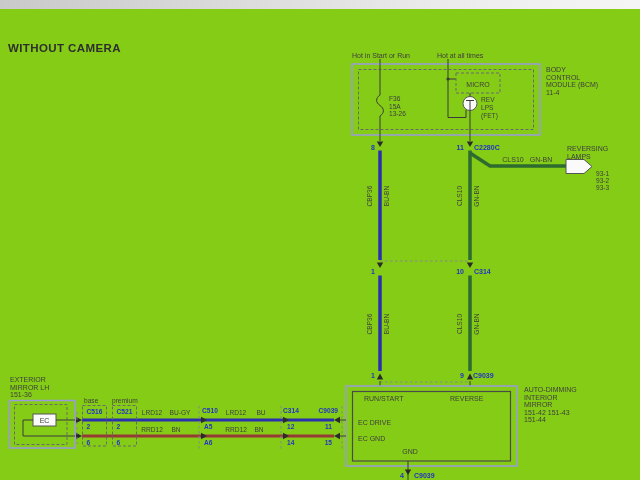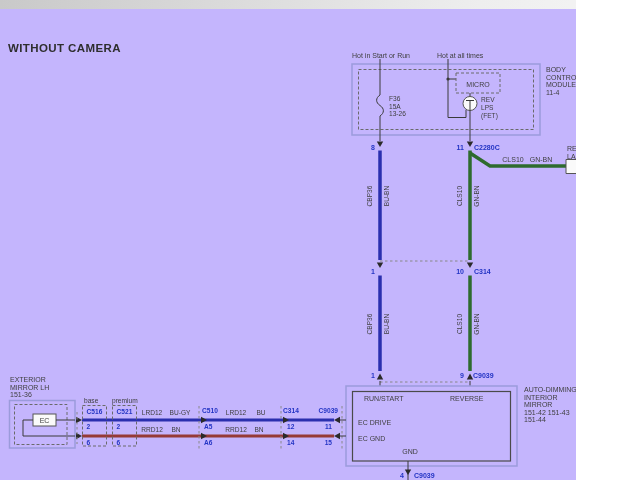--- a/index.html
+++ b/index.html
@@ -1,16 +1,16 @@
 <!DOCTYPE html>
 <html><head>
 <meta charset="utf-8">
 <style>
   html,body{margin:0;padding:0;background:#fff;}
-  .stage{position:relative;width:576px;height:480px;background:#c4b5fd;overflow:hidden;
+  .stage{position:relative;width:640px;height:480px;background:#84cc16;overflow:hidden;
          font-family:"Liberation Sans",sans-serif;}
   .topbar{position:absolute;left:0;top:0;width:640px;height:9px;
           background:linear-gradient(to right,#c9c9c9,#eeeeee 75%,#f5f5f5);}
   .title{position:absolute;left:8px;top:42px;font-size:11.5px;font-weight:bold;
          color:#2e2e2e;letter-spacing:.4px;}
   svg{position:absolute;left:0;top:0;}
   text{font-family:"Liberation Sans",sans-serif;fill:#3e3e3e;font-size:7px;}
   .tb{fill:#2334c4;font-weight:bold;}
   .sm{font-size:6.6px;}
   .mid{text-anchor:middle;}

